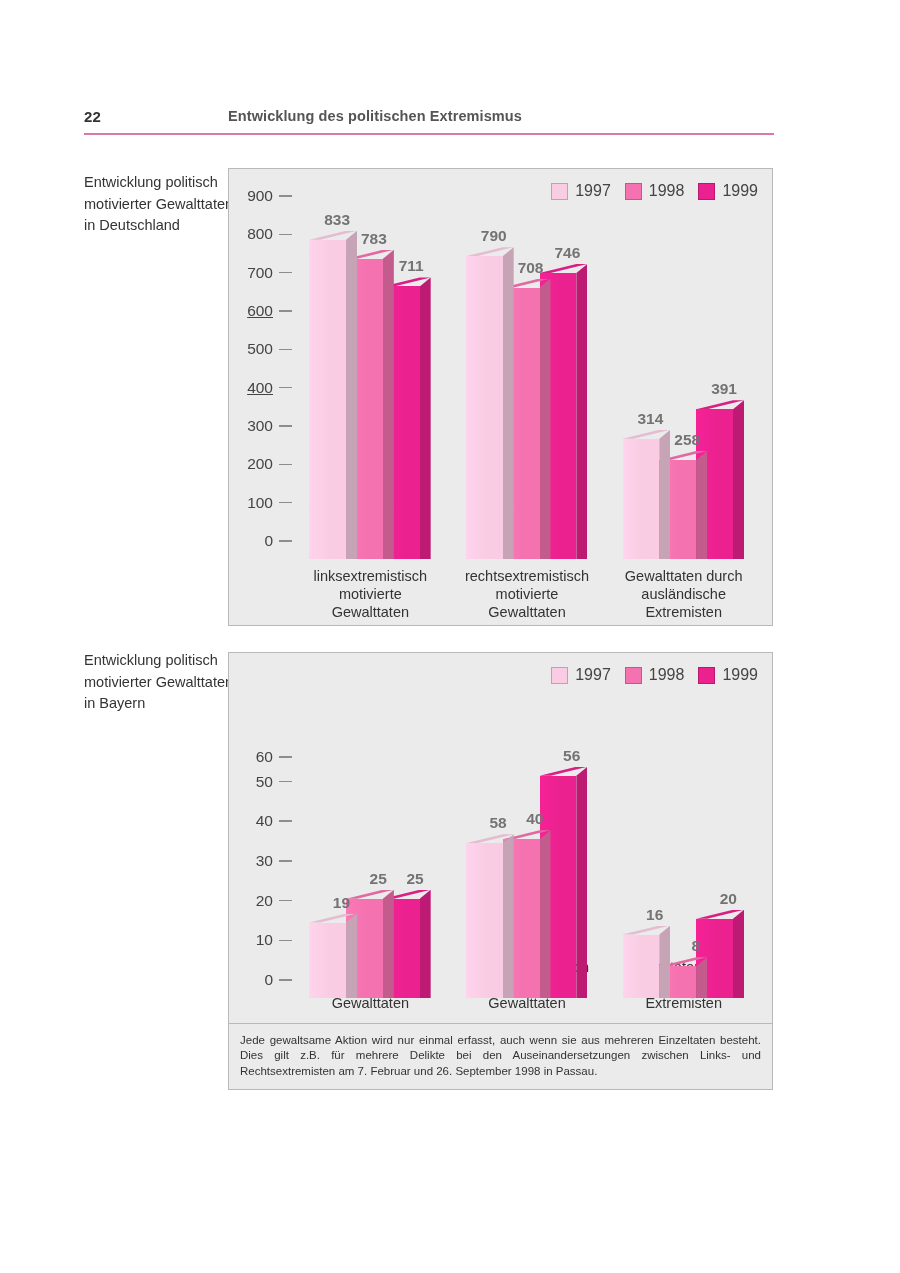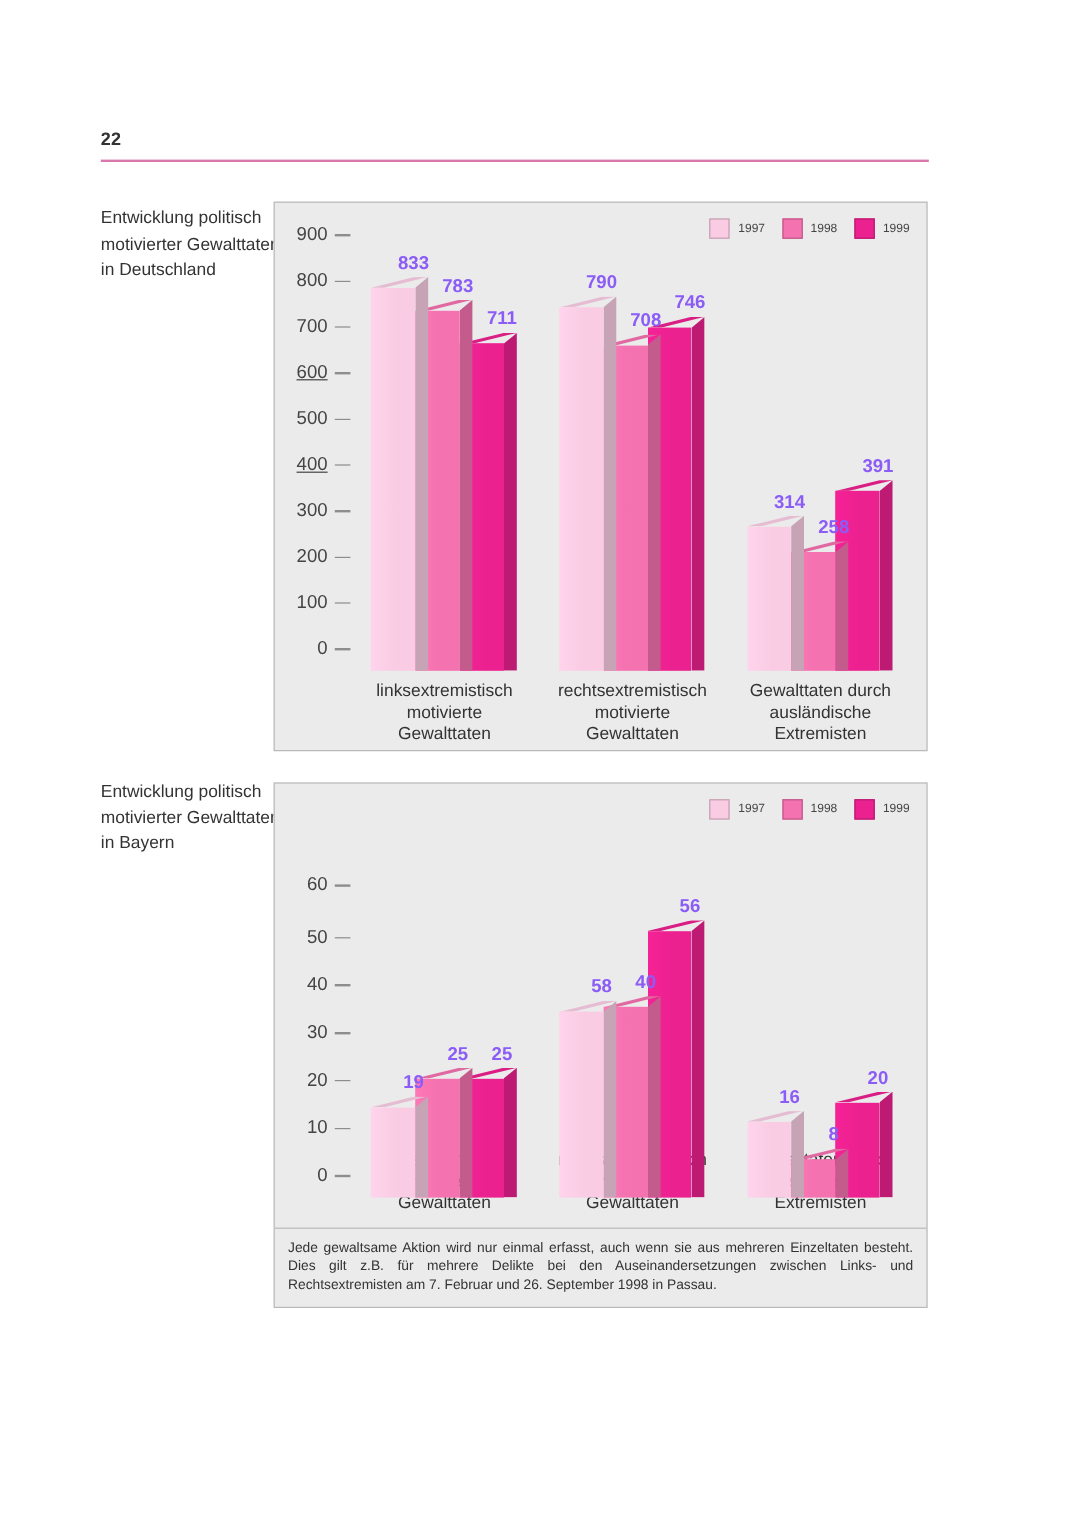--- a/index.html
+++ b/index.html
@@ -22,59 +22,60 @@
   .caption.two{left:84px;top:650px;}
 
   
   .panel{position:absolute;background:#ebebeb;border:1px solid #b9b9b9;box-sizing:border-box;}
   #panel1{left:228px;top:168px;width:545px;height:458px;}
   #panel2{left:228px;top:652px;width:545px;height:438px;}
 
   .legend{position:absolute;right:14px;top:13px;display:flex;align-items:center;gap:14px;}
   .legend .item{display:flex;align-items:center;gap:7px;}
   .legend .sw{width:15px;height:15px;display:block;border:1px solid #b2879e;}
-  .legend .lab{font-size:10px;color:#444;}
+  .legend .lab{font-size:16px;color:#444;}
 
   .plot{position:absolute;}
   #plot1{left:63px;top:45px;width:470px;height:345px;}
   #plot2{left:63px;top:95px;width:470px;height:250px;}
   .tick{position:absolute;right:100%;transform:translateY(-50%);
         display:flex;align-items:center;justify-content:flex-end;gap:6px;
         font-size:15.5px;color:#444;white-space:nowrap;}
   .tick .tkdash{display:inline-block;width:13px;height:1.6px;background:#8d8d8d;}
 
   .bars{position:absolute;left:0;top:0;width:100%;height:100%;}
   .group{position:absolute;bottom:0;height:100%;}
   .bar{position:absolute;bottom:0;}
   .bar .front{position:absolute;left:0;bottom:0;width:100%;height:100%;}
   .bar .side{position:absolute;left:100%;bottom:0;width:11px;height:100%;
              clip-path:polygon(0 0,100% -0%,100% 100%,0 100%);}
   .bar .side{transform-origin:left bottom;}
   .bar .topwrap{position:absolute;left:0;bottom:100%;width:calc(100% + 11px);height:9px;}
   .bar .topface{position:absolute;left:0;top:0;width:100%;height:100%;
                 clip-path:polygon(0 100%,calc(100% - 11px) 0,100% 0,11px 100%);}
-  .bar .vlabel{position:absolute;left:17px;width:100%;bottom:calc(100% + 11px);
-               text-align:center;font-size:15.5px;font-weight:bold;color:#8b5cf6;}
+  .bar .vlabel{position:absolute;left:4px;width:100%;bottom:calc(100% + 11px);
+               text-align:right;font-size:15.5px;font-weight:bold;color:#737373;}
 
   .catlabels{position:absolute;left:63px;width:470px;display:flex;}
   #cat1{top:398px;}
   #cat2{top:305px;}
   .catlabels .cat{flex:1;text-align:center;font-size:14.5px;line-height:18px;color:#333;}
 
   .footnote{position:absolute;left:0;right:0;bottom:0;padding:9px 11px 10px 11px;
             border-top:1px solid #b9b9b9;font-size:11.5px;line-height:15.5px;
             color:#333;text-align:justify;}
 </style>
 </head>
 <body>
 
 <div class="page">
 
   <div class="header">
     <div class="pageno">22</div>
+    <div class="htitle">Entwicklung des politischen Extremismus</div>
     <div class="rule"></div>
   </div>
 
   <div class="caption one">Entwicklung politisch motivierter Gewalttaten in Deutschland</div>
 
   <div class="panel" id="panel1">
     <div class="legend" id="legend1">
         <div class="item">
           <span class="sw" style="background: rgb(249, 204, 227); border-color: rgb(194, 159, 177);"></span>
           <span class="lab">1997</span>
@@ -267,21 +268,21 @@
             <span class="tkdash"></span>
           </div>
           <div class="tick" style="bottom: 158.73px;">
             <span>40</span>
             <span class="tkdash"></span>
           </div>
           <div class="tick" style="bottom: 198.413px;">
             <span>50</span>
             <span class="tkdash"></span>
           </div>
-          <div class="tick" style="bottom: 242px;">
+          <div class="tick" style="bottom: 223px;">
             <span>60</span>
             <span class="tkdash"></span>
           </div>
         </div>
       <div class="bars" id="bars2">
           <div class="group" style="left: 0%; width: 33.3333%;">
             <div class="bar" style="left: 11%; width: 23.5%; height: 75.3968px; z-index: 10;">
               <div class="side" style="background: rgb(199, 163, 182); height: 84.3968px; clip-path: polygon(0px 9px, 100% 0px, 100% 100%, 0px 100%);"></div>
               <div class="topwrap">
                 <div class="topface" style="background: rgb(229, 188, 209);"></div>

